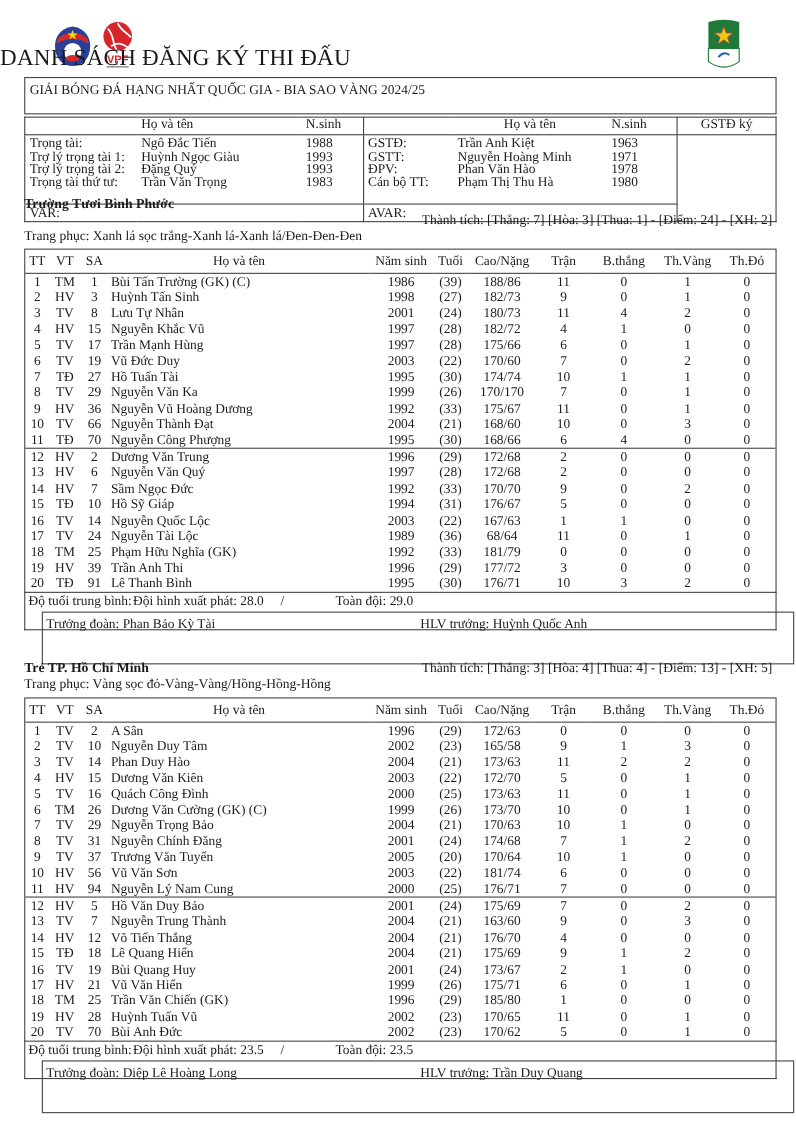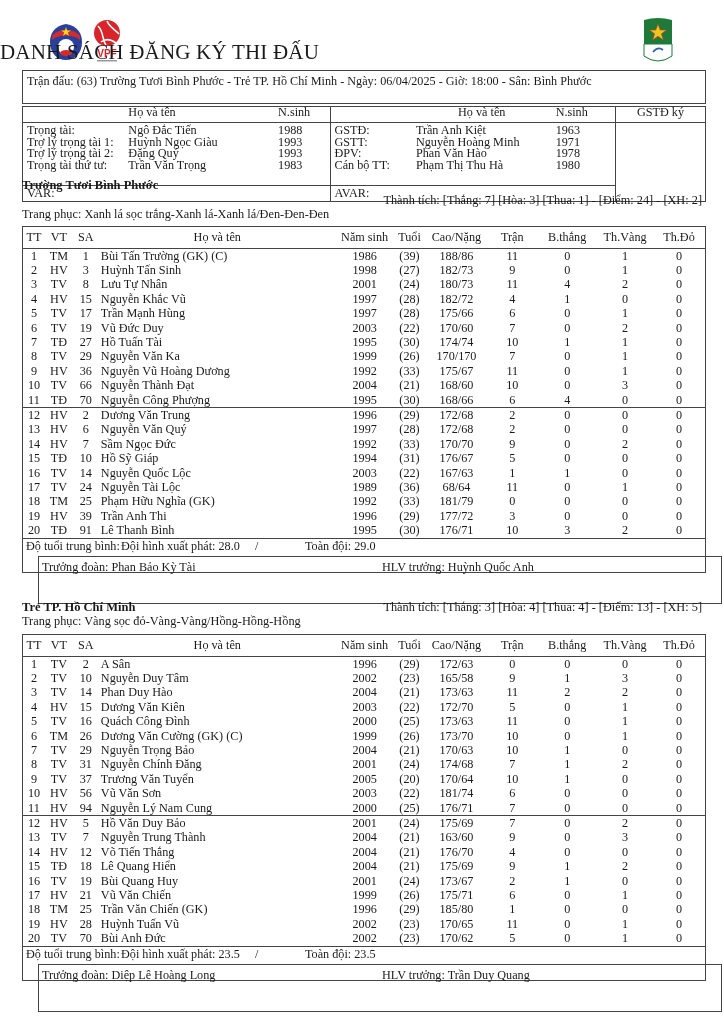--- a/index.html
+++ b/index.html
@@ -62,21 +62,21 @@
     <path d="M4 4 Q18 0 32 4 L32 40 Q18 50 4 40 Z" fill="#1f7a3a"></path>
     <path d="M4 28 L32 28 L32 40 Q18 50 4 40 Z" fill="#ffffff" stroke="#1f7a3a" stroke-width="1"></path>
     <polygon points="18,8 20.2,14 26.5,14 21.4,17.8 23.3,24 18,20.2 12.7,24 14.6,17.8 9.5,14 15.8,14" fill="#f2c51c" stroke="#c0392b" stroke-width="0.6"></polygon>
     <path d="M13 36 Q18 30 23 34" stroke="#2a5fb0" stroke-width="1.8" fill="none"></path>
   </svg>
 </div>
 
 <div class="doc-title">DANH SÁCH ĐĂNG KÝ THI ĐẤU</div>
 
 <div class="hdr-box">
-  <div>Trận đấu: (63) Trường Tươi Bình Phước - Trẻ TP. Hồ Chí Minh - Ngày: 06/04/2025 - Giờ: 18:00 - Sân: Bình Phước</div>
+  <div>GIẢI BÓNG ĐÁ HẠNG NHẤT QUỐC GIA - BIA SAO VÀNG 2024/25</div>
 </div>
 
 <table class="off">
   <colgroup>
     <col style="width:102px">
       <col style="width:150px">
       <col style="width:56px">
     <col style="width:82px">
       <col style="width:140px">
       <col style="width:64px">
@@ -678,21 +678,21 @@
           <td>173/67</td>
           <td>2</td>
           <td>1</td>
           <td>0</td>
           <td>0</td>
         </tr>
         <tr>
           <td>17</td>
           <td>HV</td>
           <td>21</td>
-          <td class="nm">Vũ Văn Chiến</td>
+          <td class="nm">Vũ Văn Hiển</td>
           <td>1999</td>
           <td>(26)</td>
           <td>175/71</td>
           <td>6</td>
           <td>0</td>
           <td>1</td>
           <td>0</td>
         </tr>
         <tr>
           <td>18</td>

